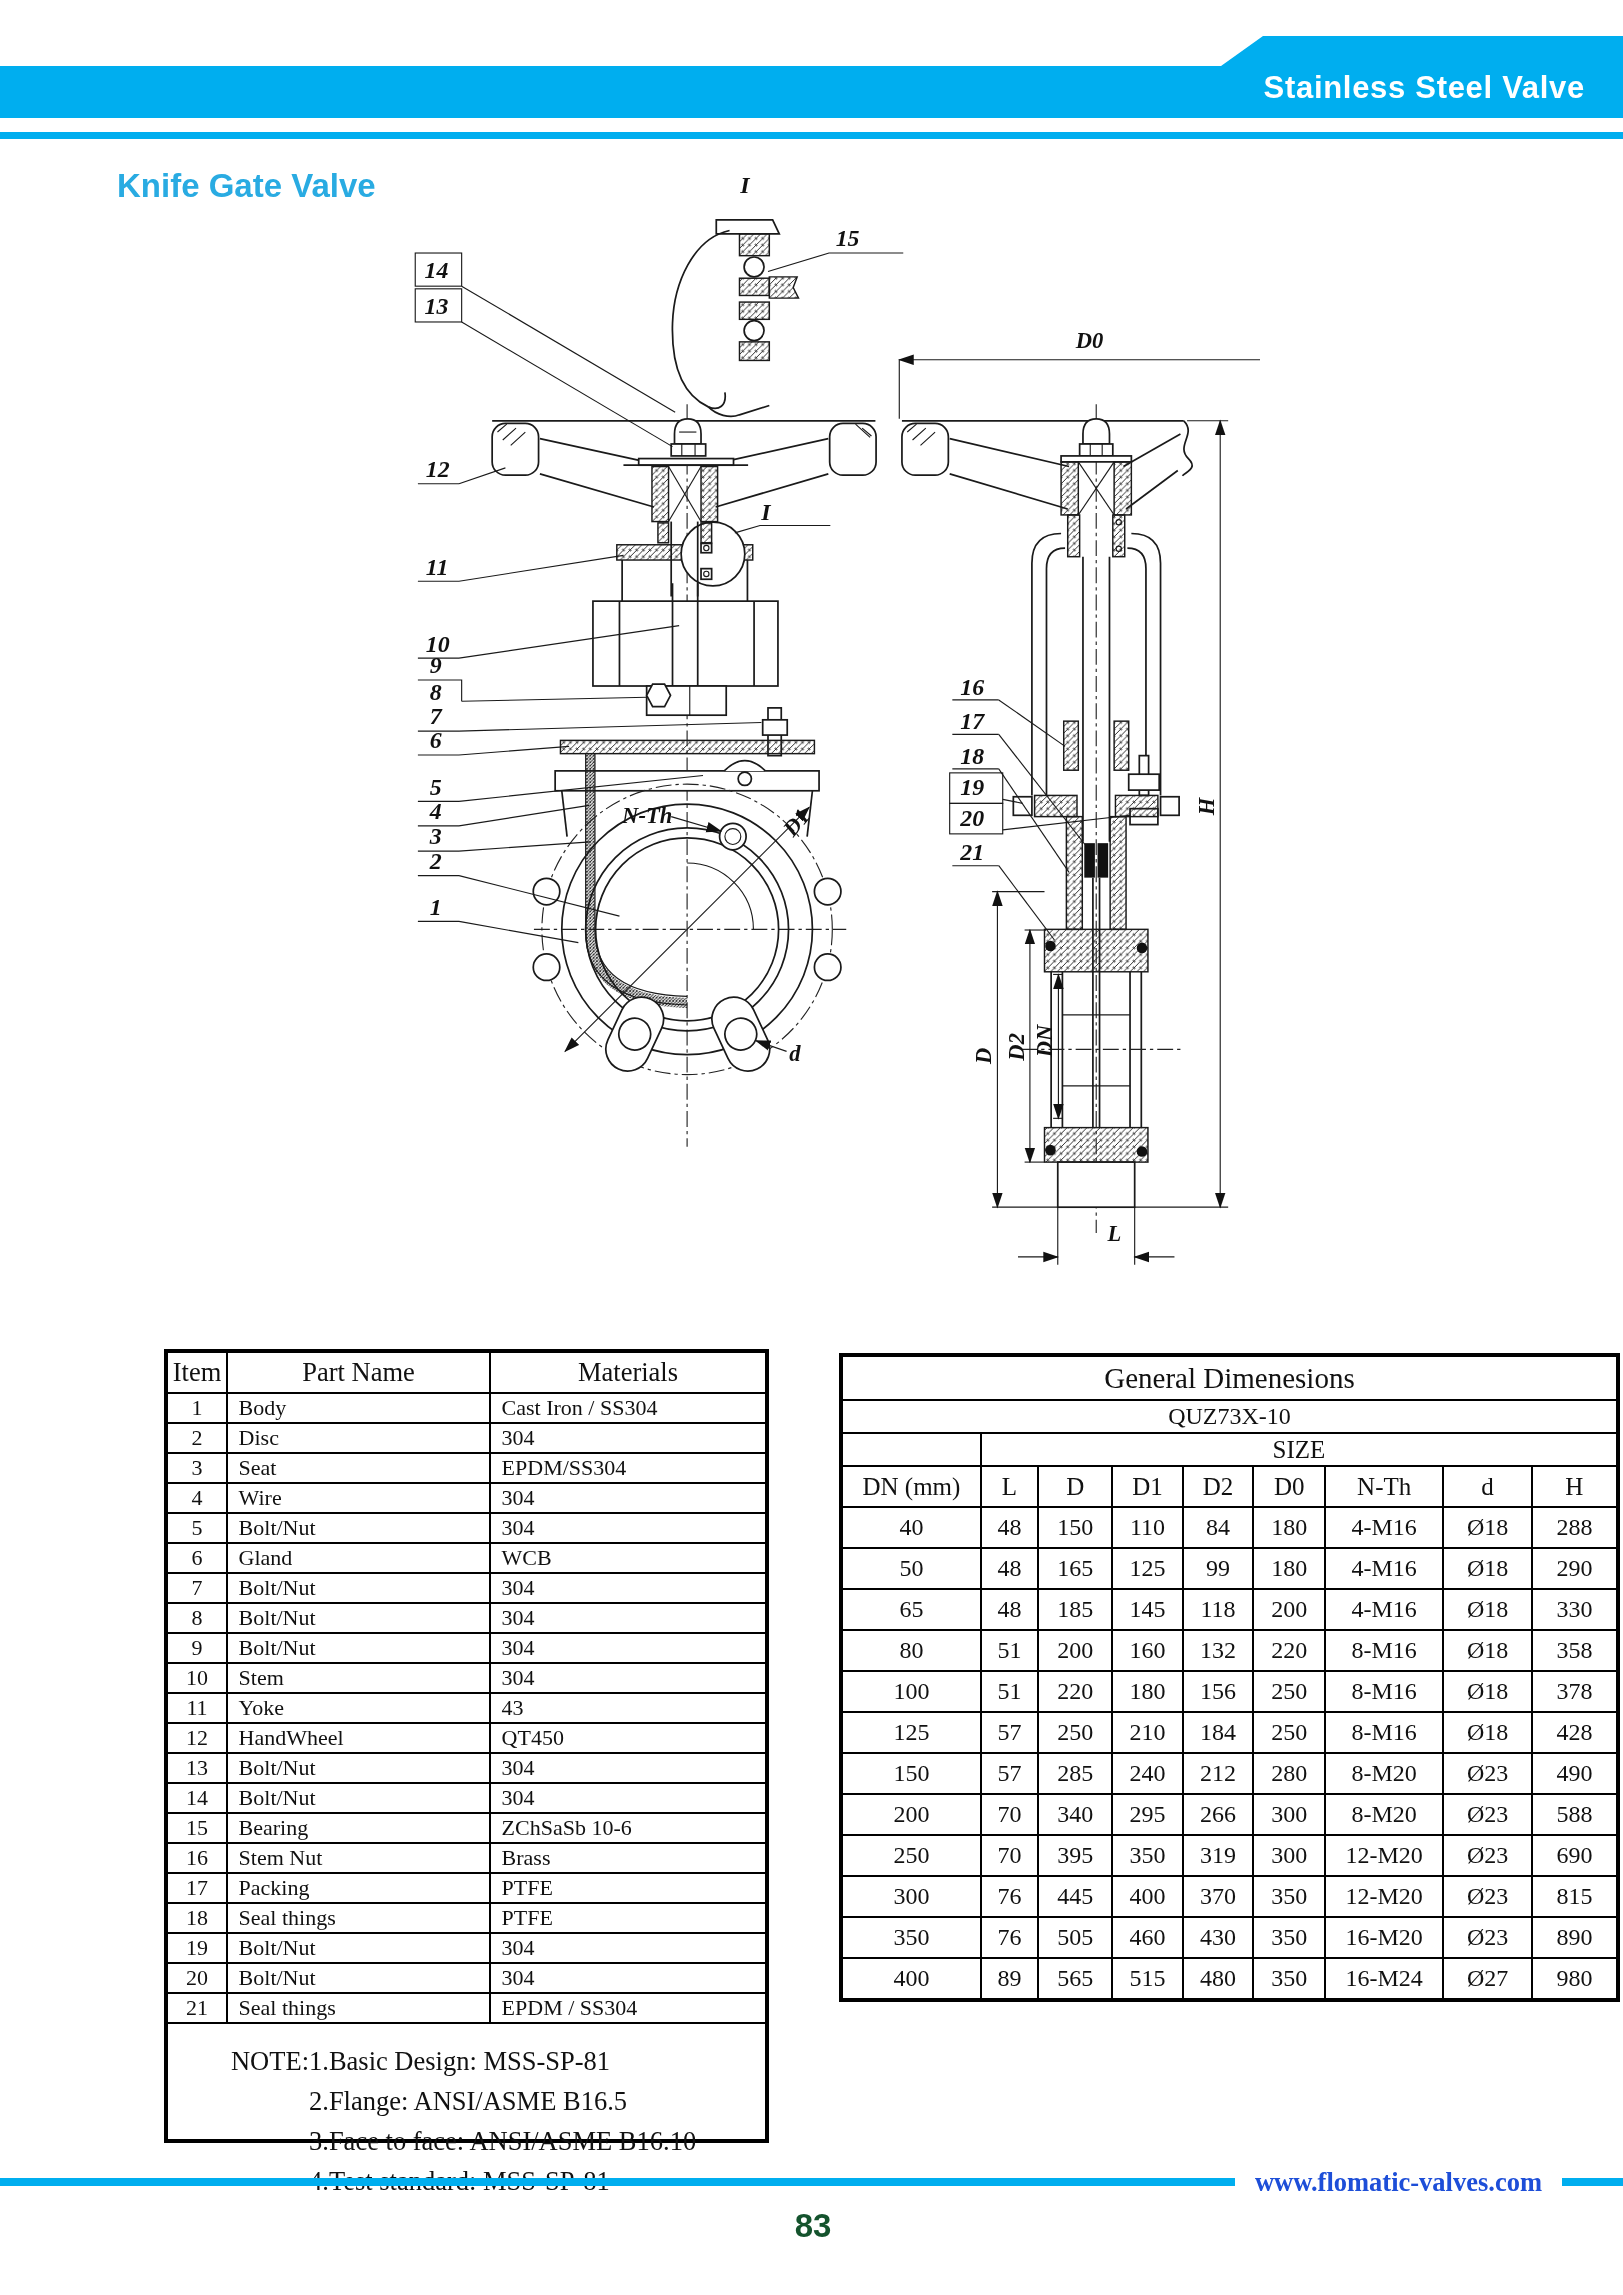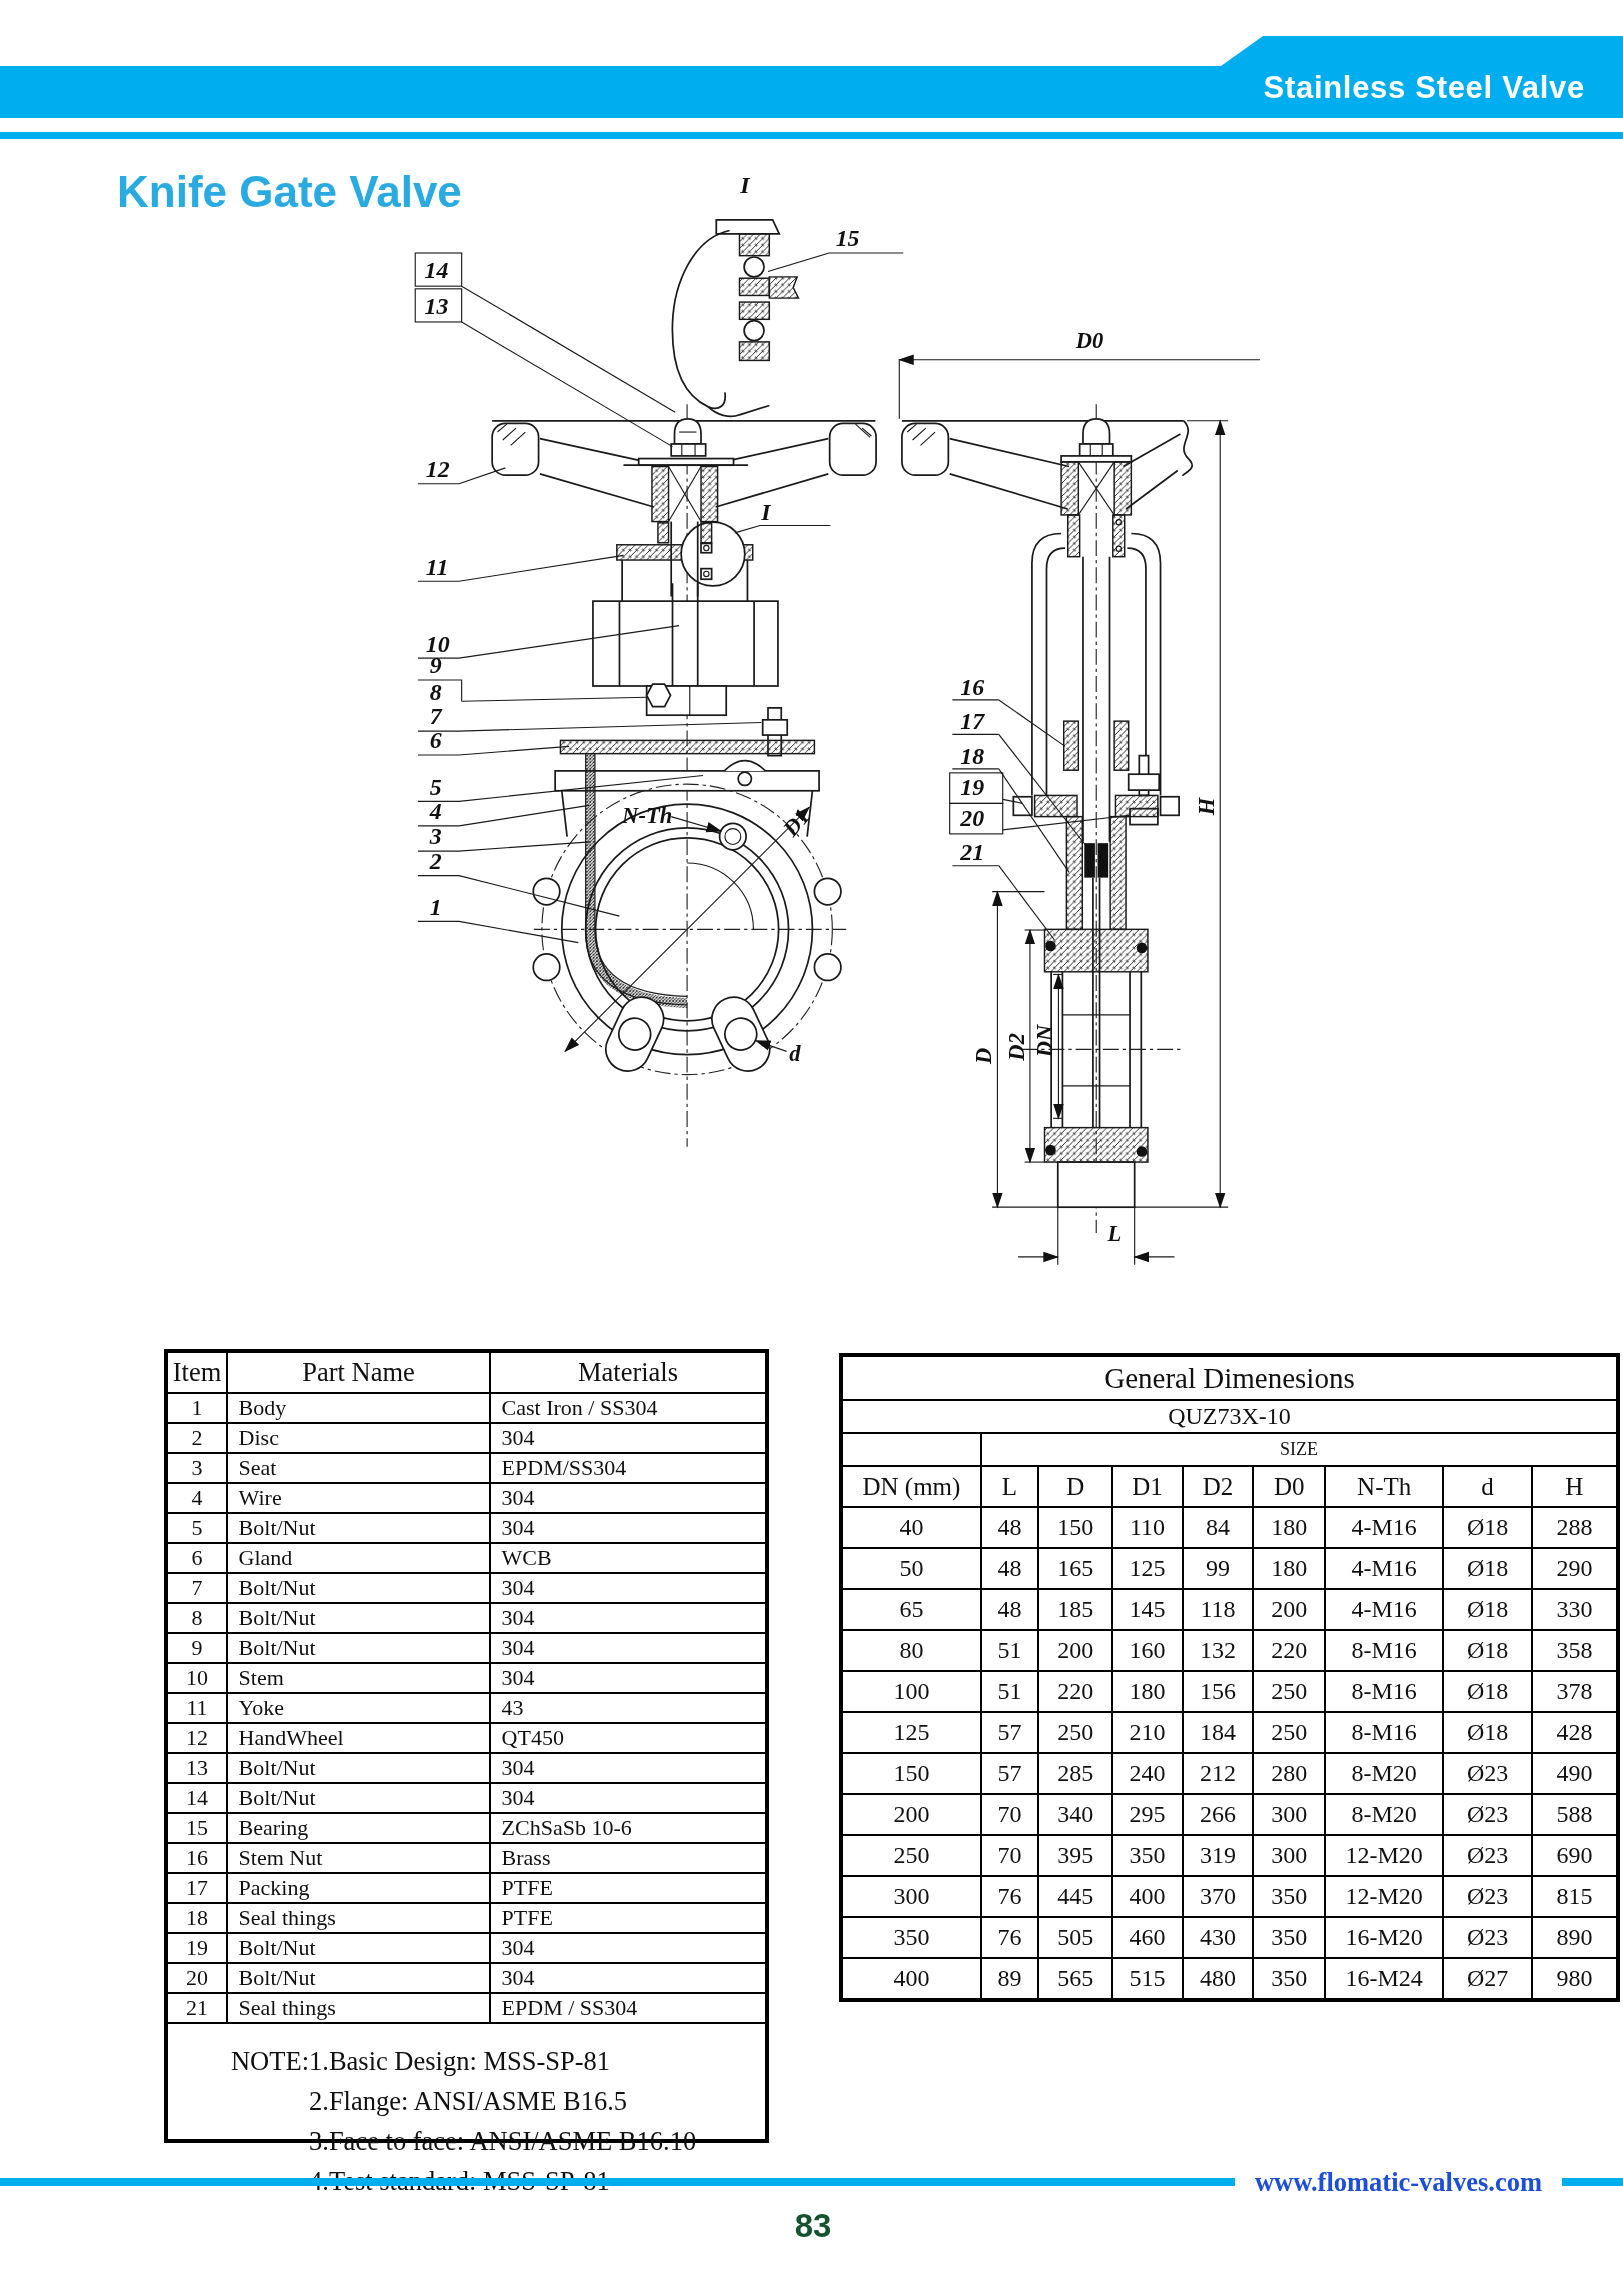--- a/index.html
+++ b/index.html
@@ -6,21 +6,21 @@
   body{width:1623px;height:2295px;position:relative;font-family:"Liberation Serif",serif;color:#111;}
   .abs{position:absolute;}
 
   
   .banner{top:36px;left:0;width:1623px;height:82px;background:#00AEEF;
     clip-path:polygon(0 30px,1221px 30px,1263px 0,1623px 0,1623px 82px,0 82px);}
   .banner-title{top:70px;right:38px;color:#fff;font-family:"Liberation Sans",sans-serif;
     font-weight:bold;font-size:31px;letter-spacing:0.7px;}
   .rule-top{top:132px;left:0;width:1623px;height:7.3px;background:#00AEEF;}
   .page-title{top:167px;left:117px;color:#29ABE2;font-family:"Liberation Sans",sans-serif;
-    font-weight:bold;font-size:44px;}
+    font-weight:bold;font-size:33px;}
 
   
   .drawing{top:172px;left:398px;width:862px;height:1154px;}
   svg text{font-family:"Liberation Serif",serif;font-weight:bold;font-style:italic;fill:#111;}
   .ln{stroke:#1a1a1a;fill:none;stroke-width:2.6;}
   .lt{stroke:#1a1a1a;fill:none;stroke-width:1.7;}
   .cl{stroke:#222;fill:none;stroke-width:1.7;stroke-dasharray:24 6 5 6;}
   .num{font-size:36px;}
   .dimtxt{font-size:34px;}
   .wht{fill:#fff;stroke:#1a1a1a;stroke-width:2.6;}
@@ -44,21 +44,21 @@
   .note{padding:17px 6.6px 0 42px;font-size:26.5px;}
   .note-row{display:flex;line-height:40px;text-align:right;}
   .note-label{width:99px;}
   .note-indent{margin-left:99px;}
 
   .dims-box{top:1353px;left:839px;width:781px;}
   .dims{width:100%;border:4px solid #000;}
   .dims th,.dims td{border:2.7px solid #000;text-align:center;overflow:hidden;white-space:nowrap;font-weight:normal;}
   .dims .t-title{height:40px;font-size:29px;}
   .dims .t-model{height:29px;font-size:24px;}
-  .dims .t-size{height:29px;font-size:18px;}
+  .dims .t-size{height:29px;font-size:25px;}
   .dims .t-head th{height:37px;font-size:25px;}
   .dims td{height:37px;font-size:24px;}
 
   
   .footer{top:2167px;left:0;width:1623px;height:30.5px;display:flex;align-items:center;}
   .f-line{height:8px;background:#00AEEF;}
   .f-line.left{flex:1;}
   .f-line.right{width:61px;}
   .footer-url{color:#1d4ed8;font-family:Liberation Serif, serif;font-weight:bold;
     font-size:26.5px;margin:0 20px;}

